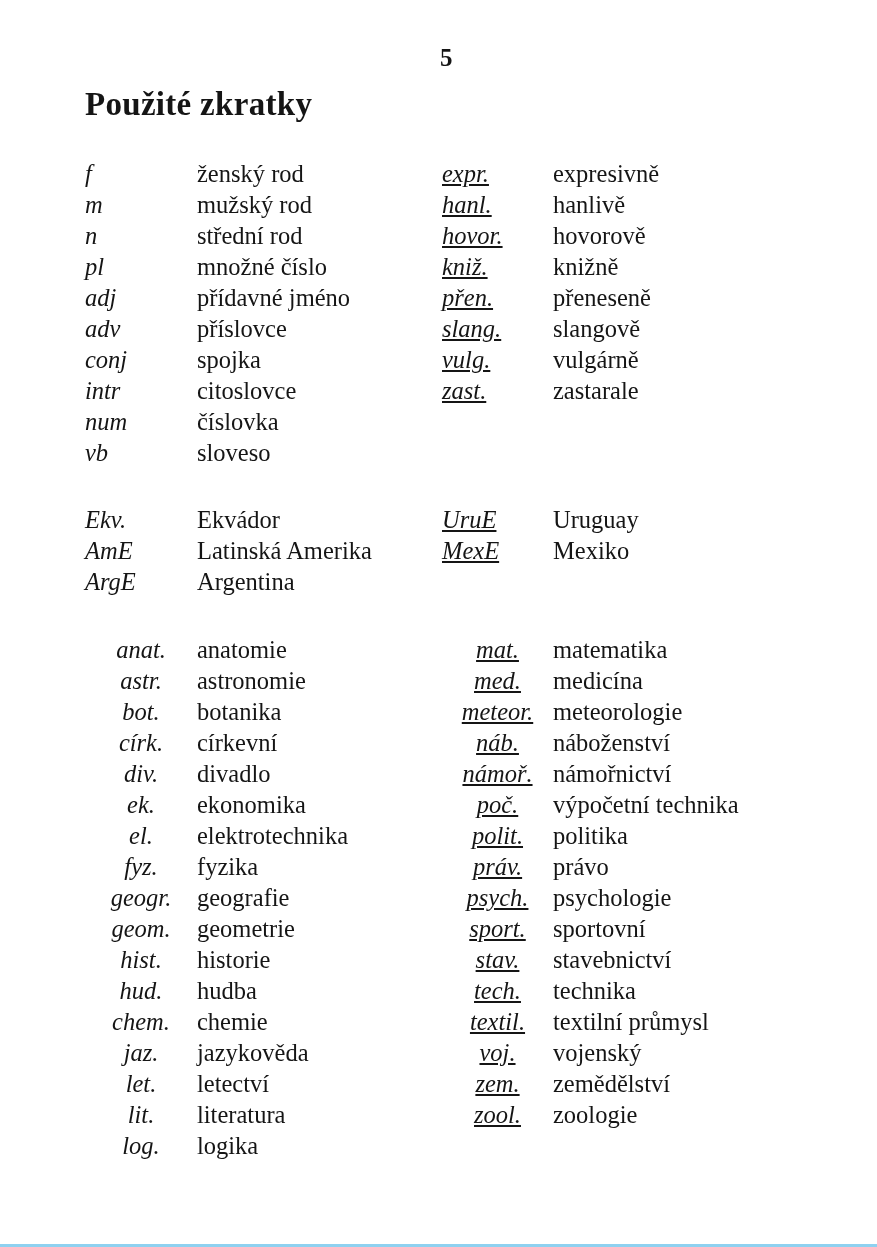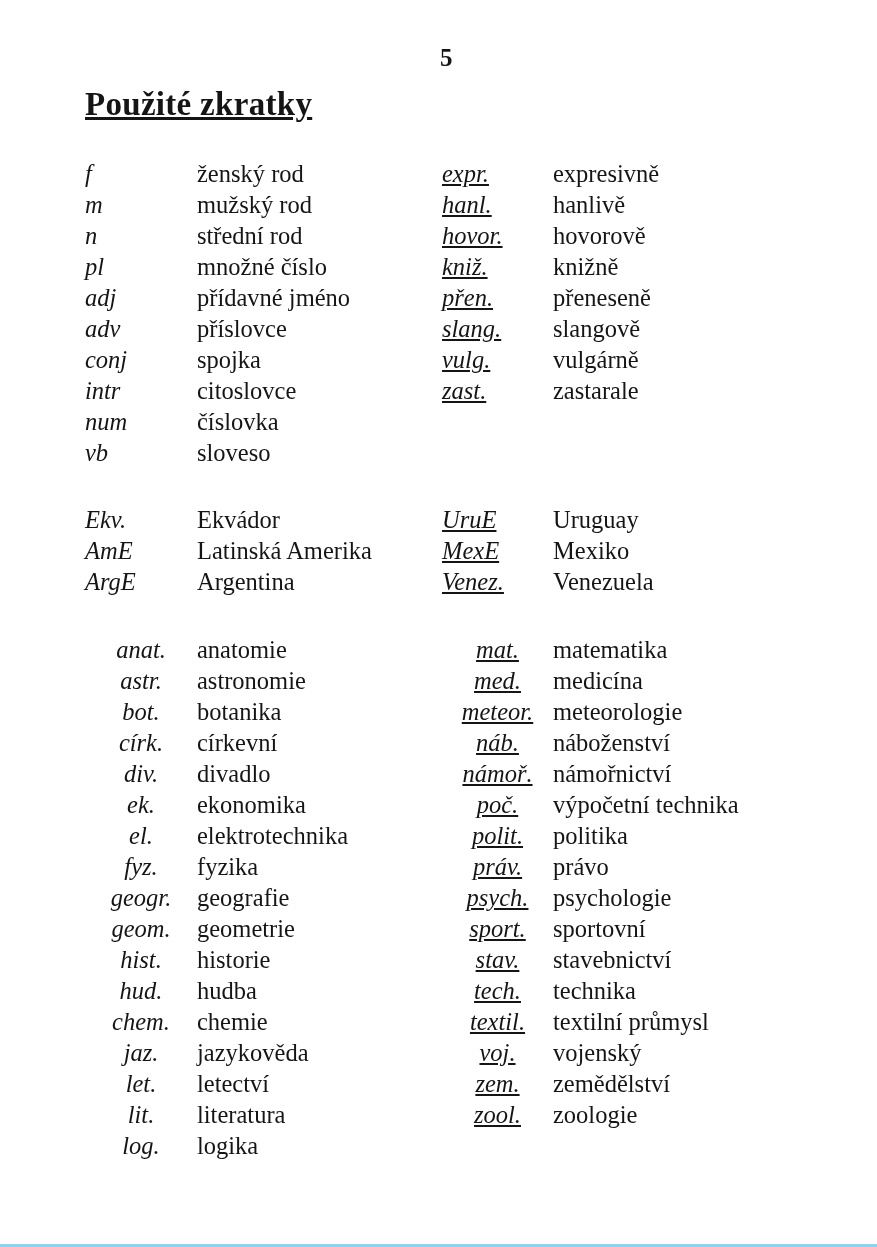--- a/index.html
+++ b/index.html
@@ -58,21 +58,21 @@
     bottom: 0;
     width: 100%;
     height: 3px;
   }
 </style>
 </head>
 <body>
 
 <div class="page">
   <div class="page-number">5</div>
-  <h1 class="doc-title" style="margin:0;text-decoration:underline;">Použité zkratky</h1>
+  <h1 class="doc-title" style="margin:0;">Použité zkratky</h1>
 
   <div class="content">
     <div class="section grammar">
       <div class="pair left">
           <div class="row">
             <span class="abbr">f</span>
             <span class="meaning">ženský rod</span>
           </div>
           <div class="row">
             <span class="abbr">m</span>
@@ -164,24 +164,20 @@
         </div>
       <div class="pair right">
           <div class="row">
             <span class="abbr">UruE</span>
             <span class="meaning">Uruguay</span>
           </div>
           <div class="row">
             <span class="abbr">MexE</span>
             <span class="meaning">Mexiko</span>
           </div>
-          <div class="row">
-            <span class="abbr">Venez.</span>
-            <span class="meaning">Venezuela</span>
-          </div>
         </div>
     </div>
 
     <div class="section fields">
       <div class="pair left">
           <div class="row">
             <span class="abbr">anat.</span>
             <span class="meaning">anatomie</span>
           </div>
           <div class="row">

